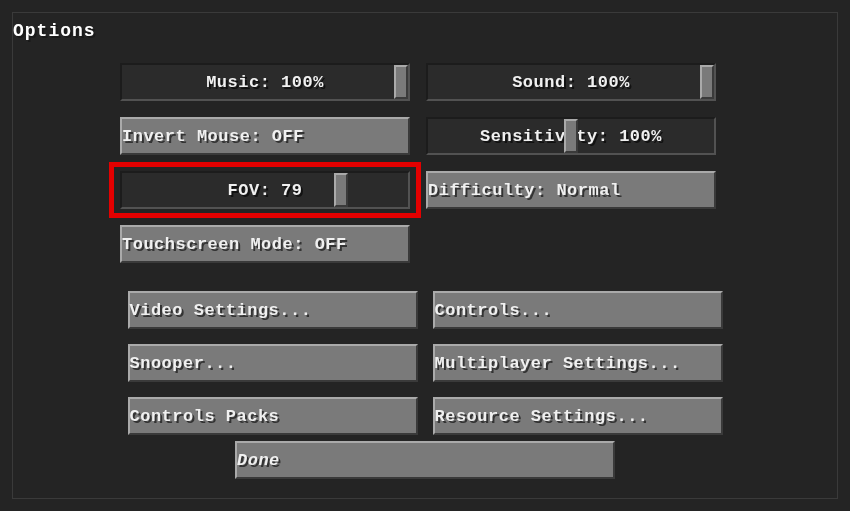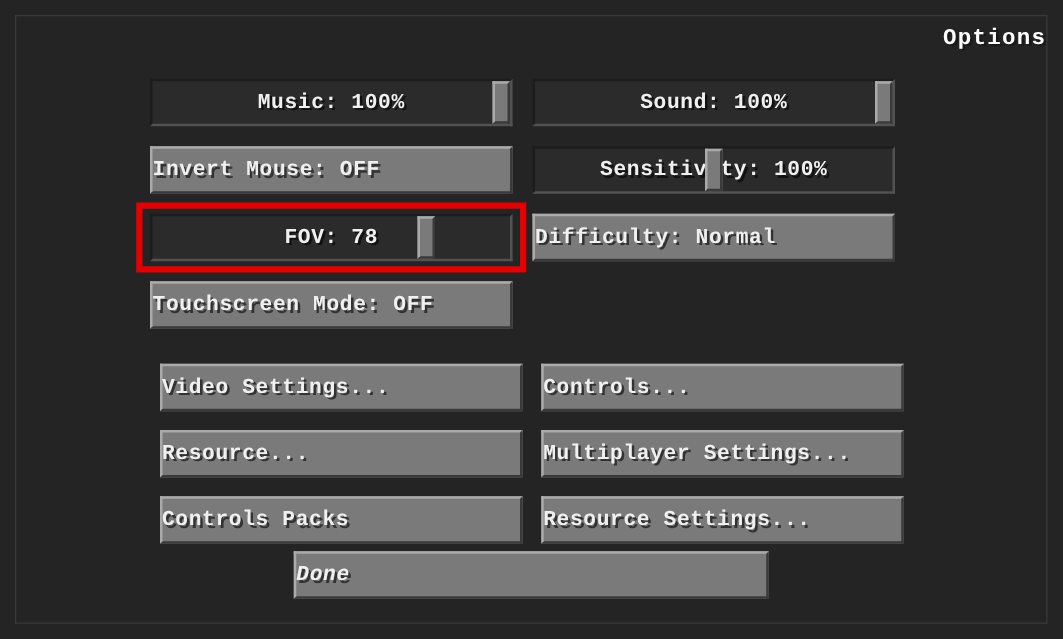--- a/index.html
+++ b/index.html
@@ -12,21 +12,21 @@
     padding: 12px;
   }
   .panel {
     width: 826px;
     height: 487px;
     border: 1px solid #3a3a3a;
     position: relative;
   }
 
   .title {
-    text-align: right;
+    text-align: left;
     font-size: 18px;
     color: #ffffff;
     margin-top: 8px;
     letter-spacing: 1px;
     text-shadow: 2px 2px 0 #1a1a1a;
   }
 
   .grid {
     position: absolute;
     top: 50px;
@@ -152,21 +152,21 @@
     <div class="btn">
       <span>Invert Mouse: OFF</span>
     </div>
     <div class="slider">
       <span>Sensitivity: 100%</span>
       <div class="handle" style="left:136px"></div>
     </div>
 
     <div class="highlight-wrap">
       <div class="slider">
-        <span>FOV: 78</span>
+        <span>FOV: 79</span>
         <div class="handle" style="left:212px"></div>
       </div>
       <div class="highlight-box"></div>
     </div>
     <div class="btn">
       <span>Difficulty: Normal</span>
     </div>
 
     <div class="btn">
       <span>Touchscreen Mode: OFF</span>
@@ -175,21 +175,21 @@
   </div>
 
   <div class="grid2">
     <div class="btn">
       <span>Video Settings...</span>
     </div>
     <div class="btn">
       <span>Controls...</span>
     </div>
     <div class="btn">
-      <span>Resource...</span>
+      <span>Snooper...</span>
     </div>
     <div class="btn">
       <span>Multiplayer Settings...</span>
     </div>
     <div class="btn">
       <span>Controls Packs</span>
     </div>
     <div class="btn">
       <span>Resource Settings...</span>
     </div>

